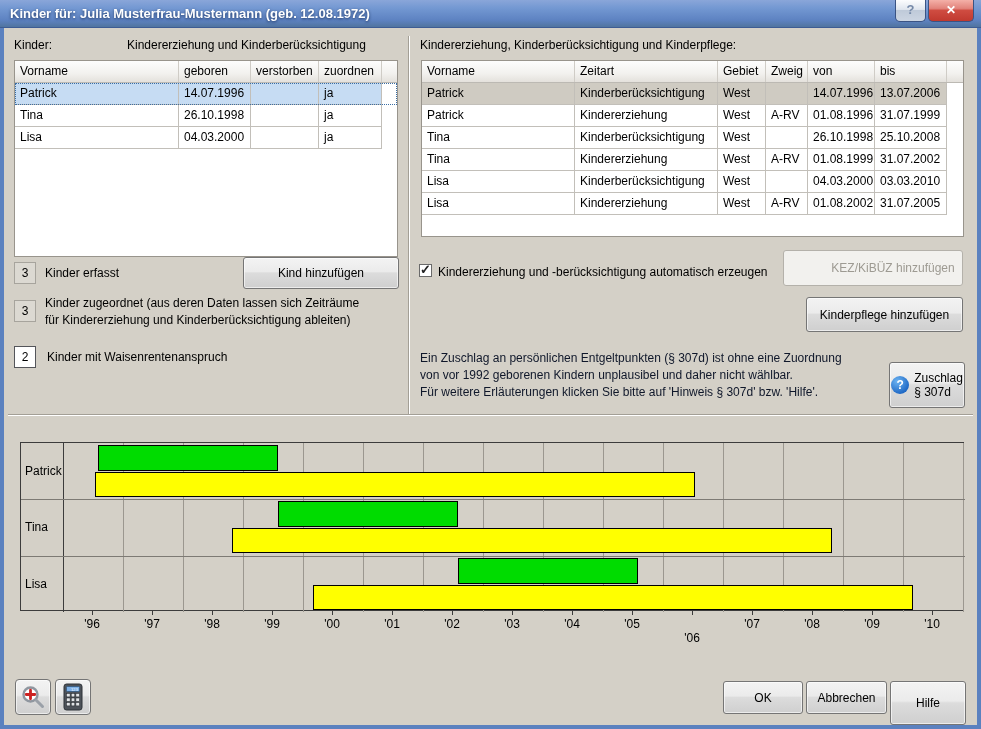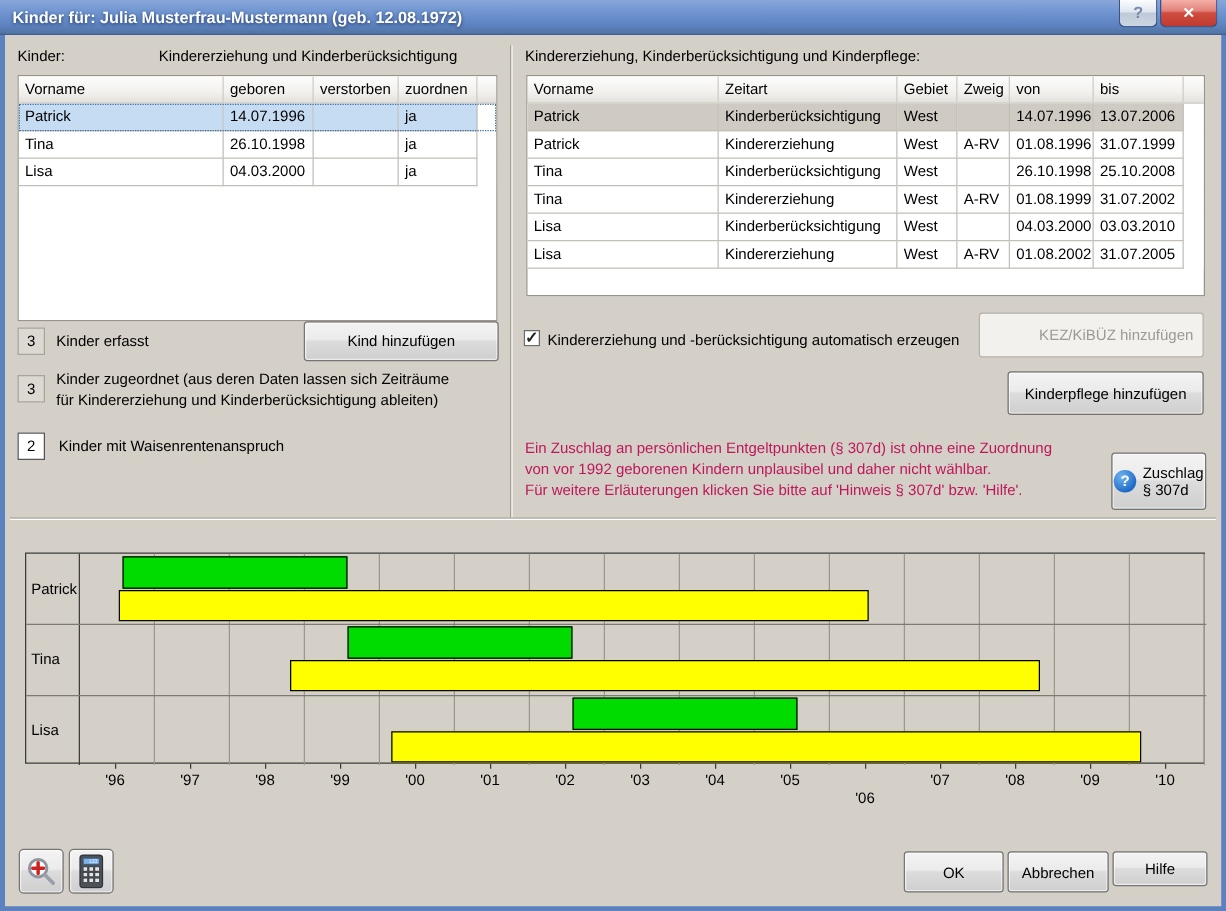--- a/index.html
+++ b/index.html
@@ -197,21 +197,21 @@
 
     <div class="checkbox" style="left:415px; top:236px;">
       <span class="tick" id="auto-check-tick">✓</span>
     </div>
     <div class="lbl" style="left:434px; top:237px;">Kindererziehung und -berücksichtigung automatisch erzeugen</div>
 
     <div class="btn disabled" style="left:779px; top:222px; width:180px; height:36px;padding-left:40px;">KEZ/KiBÜZ hinzufügen</div>
 
     <div class="btn" style="left:802px; top:269px; width:157px; height:35px;">Kinderpflege hinzufügen</div>
 
-    <div class="notice" id="notice-text" style="left: 416px; top: 322px; color: #be185d;">
+    <div class="notice" id="notice-text" style="left: 416px; top: 322px; color: #0f172a;">
         <div>Ein Zuschlag an persönlichen Entgeltpunkten (§ 307d) ist ohne eine Zuordnung</div>
         <div>von vor 1992 geborenen Kindern unplausibel und daher nicht wählbar.</div>
         <div>Für weitere Erläuterungen klicken Sie bitte auf 'Hinweis § 307d' bzw. 'Hilfe'.</div>
       </div>
 
     <div class="btn hinweis-btn" style="left:885px; top:334px; width:76px; height:46px;">
       <span class="qcircle">?</span>
       <span class="hinweis-text">
         <span>Zuschlag</span><br>
         <span>§ 307d</span>
@@ -301,15 +301,15 @@
             <rect x="14.9" y="15" width="3.6" height="3.4"></rect>
           <rect x="5.5" y="19.5" width="3.6" height="3.4"></rect>
             <rect x="10.2" y="19.5" width="3.6" height="3.4"></rect>
             <rect x="14.9" y="19.5" width="3.6" height="3.4"></rect>
         </g>
       </svg>
     </div>
 
     <div class="btn" style="left:719px; top:653px; width:80px; height:33px;">OK</div>
     <div class="btn" style="left:802px; top:653px; width:81px; height:33px;">Abbrechen</div>
-    <div class="btn" style="left:886px; top:653px; width:76px; height:28px;">Hilfe</div>
+    <div class="btn" style="left:886px; top:653px; width:76px; height:44px;">Hilfe</div>
   </div>
 </div>
 
 </body></html>

